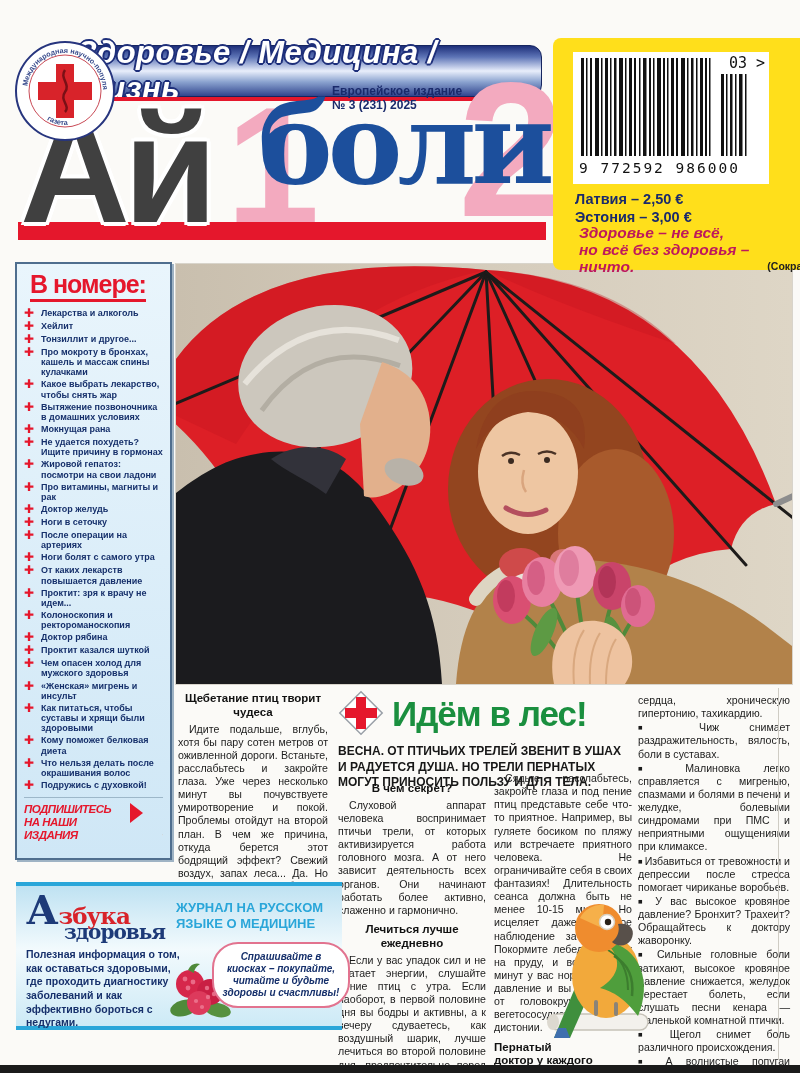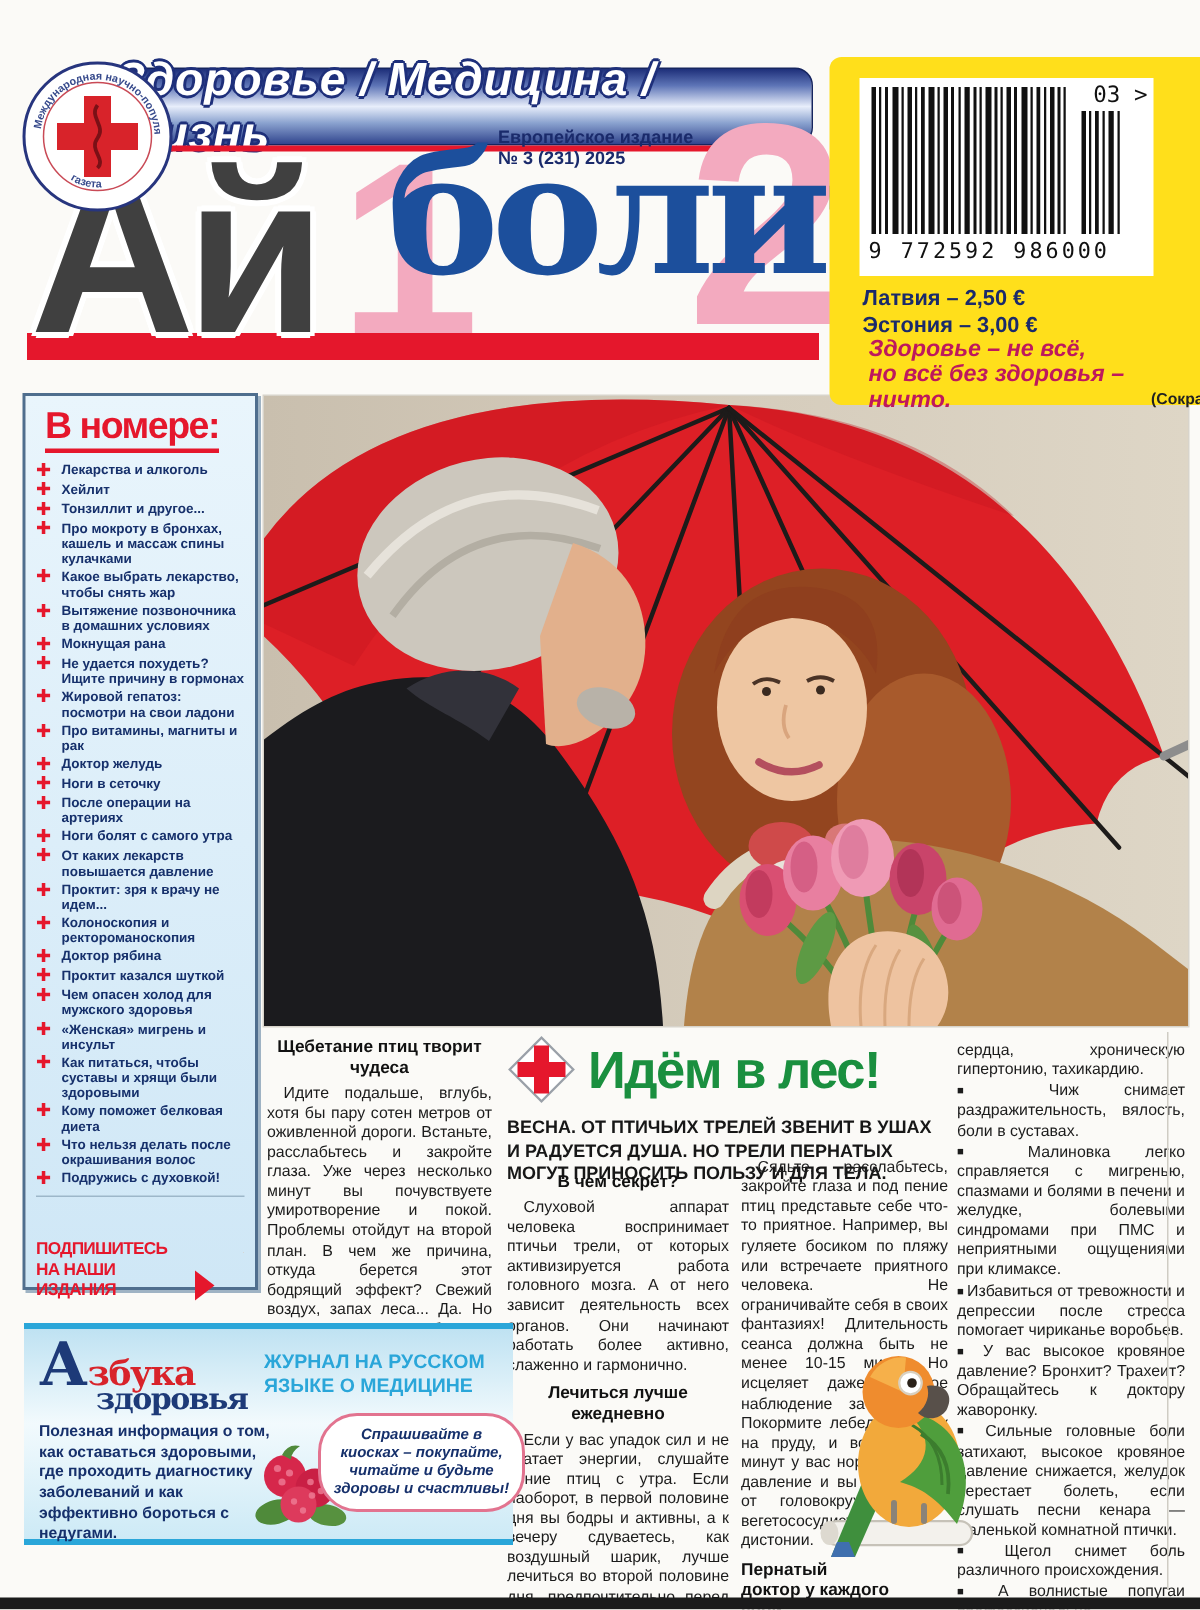--- a/index.html
+++ b/index.html
@@ -38,21 +38,21 @@
   .ybox{overflow:visible;}
 
   
   .sidebar{left:15px;top:262px;width:157px;height:598px;background:linear-gradient(180deg,#e9f5fc,#cfe7f6);
     border:2px solid #4f6e8e;box-shadow:2px 2px 0 #9fb3c4;box-sizing:border-box;padding:8px 7px 6px 7px;}
   .toc-title{color:#e5172c;font-weight:900;font-size:25px;border-bottom:3px solid #e5172c;
     display:inline-block;line-height:1;margin:0 0 6px 6px;padding-bottom:2px;letter-spacing:-1px;}
   .toc-item{display:flex;gap:4px;margin-bottom:2px;}
   .toc-item .cross{color:#e5172c;font-size:12px;line-height:1;flex:0 0 13px;margin-top:-1px;}
   .toc-item .txt{color:#16306b;font-weight:700;font-size:9px;line-height:1.13;}
-  .subscribe{display:flex;align-items:flex-end;gap:19px;margin-top:6px;border-top:1px solid #9db7c9;padding-top:5px;}
+  .subscribe{display:flex;align-items:flex-start;gap:19px;margin-top:6px;border-top:1px solid #9db7c9;padding-top:5px;font-style:italic;}
   .sub-text{color:#e5172c;font-weight:900;font-size:11.5px;line-height:1.15;letter-spacing:-.5px;}
   .sub-arrow{width:0;height:0;border-left:13px solid #e5172c;border-top:10px solid transparent;border-bottom:10px solid transparent;}
 
   
   .photo{left:175px;top:263px;width:616px;height:420px;border:1px solid #d8d4cb;box-sizing:content-box;}
 
   
   .colh{font-weight:900;font-size:11.5px;color:#111;text-align:center;line-height:1.2;margin:6px 0 3px;}
   .body-t{font-size:10.6px;line-height:1.24;color:#1c1c1c;text-align:justify;text-indent:11px;margin:0;}
   .col1{left:178px;top:692px;width:150px;}

